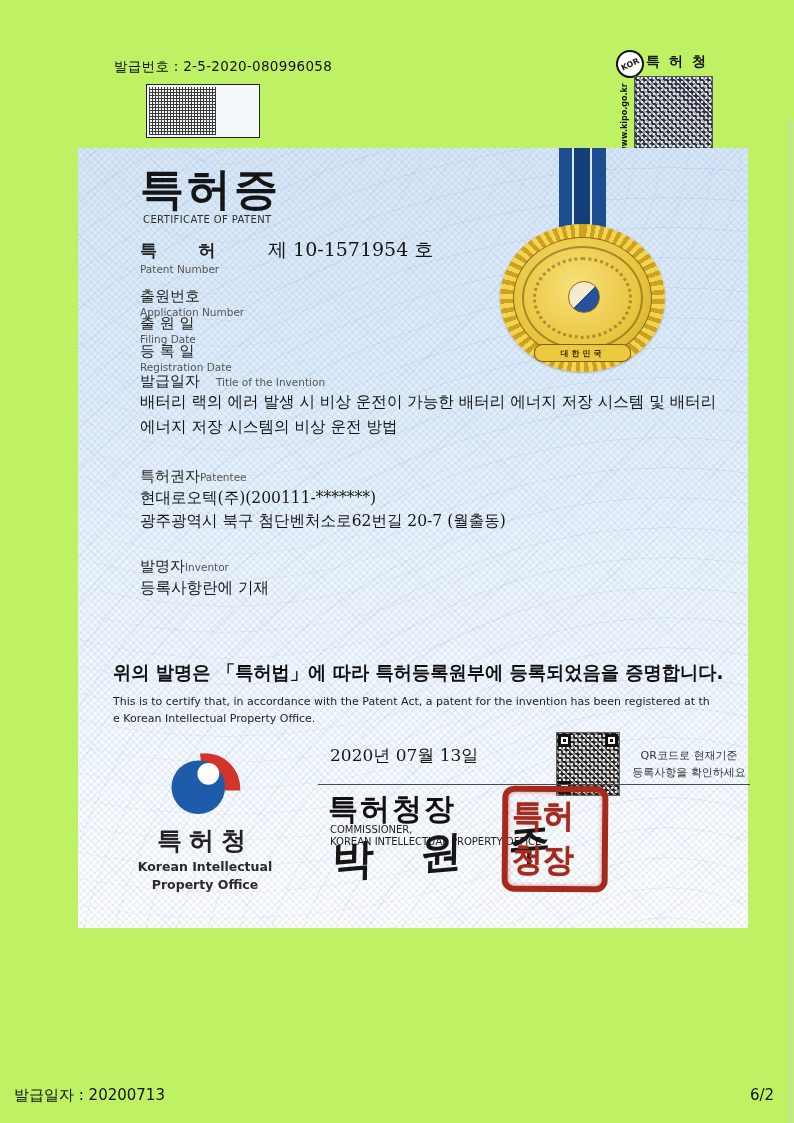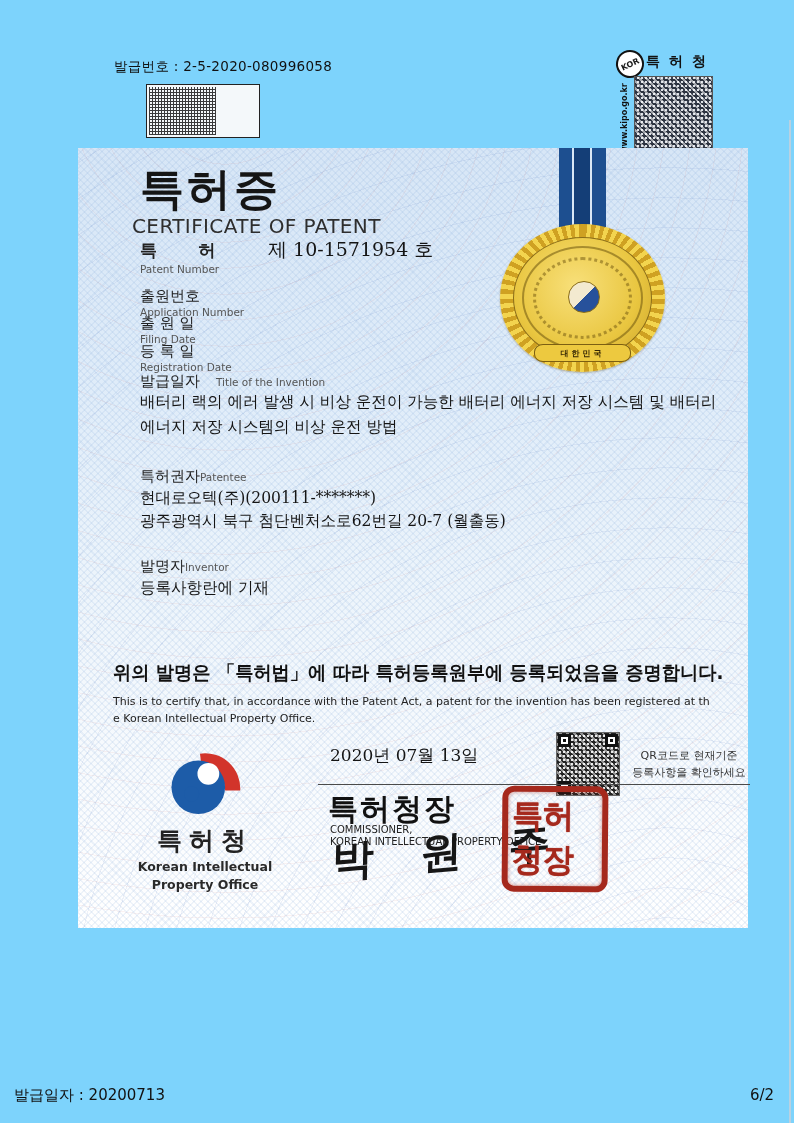--- a/index.html
+++ b/index.html
@@ -1,17 +1,17 @@
 <!DOCTYPE html>
 <html><head>
 <meta charset="utf-8">
 <style>
   html,body{margin:0;padding:0;background:#fff;}
   .page{
-    position:relative;width:794px;height:1123px;background:#7dd3fc;
+    position:relative;width:794px;height:1123px;background:#bef264;
     font-family:"DejaVu Sans",sans-serif;color:#1b1b1b;overflow:hidden;
   }
   .abs{position:absolute;}
 
   
   .issue-number{left:114px;top:58px;font-size:13.5px;letter-spacing:.3px;color:#111;}
   .barcode{left:146px;top:84px;width:112px;height:52px;border:1.5px solid #222;background:#f4f8fa;}
   .barcode-fill{position:absolute;left:2px;top:2px;bottom:2px;width:60%;
     background:
       repeating-linear-gradient(0deg,#1a1a1a 0 1px,transparent 1px 3px),
@@ -37,21 +37,21 @@
       repeating-linear-gradient(45deg,rgba(125,165,215,.12) 0 1.5px,rgba(255,255,255,0) 1.5px 5px),
       repeating-linear-gradient(-45deg,rgba(125,165,215,.12) 0 1.5px,rgba(255,255,255,0) 1.5px 5px),
       linear-gradient(180deg,#d7e6f6 0%,#dfecf9 30%,#ecf4fb 55%,#f7fafd 78%,#ffffff 100%);}
   .cert-arcs{position:absolute;inset:0;
     background:
       repeating-radial-gradient(circle at 22% -8%,rgba(205,120,120,.09) 0 1px,transparent 1px 26px),
       repeating-radial-gradient(circle at 88% 118%,rgba(90,120,190,.10) 0 1px,transparent 1px 30px);}
 
   
   .cert-title{left:140px;top:160px;font-size:44px;font-weight:bold;letter-spacing:3px;color:#151515;}
-  .cert-subtitle{left:132px;top:214px;font-size:20px;color:#2e2e2e;letter-spacing:.4px;}
+  .cert-subtitle{left:143px;top:214px;font-size:10px;color:#2e2e2e;letter-spacing:.4px;}
 
   
   .lbl-ko{font-size:15px;color:#222;white-space:pre;}
   .lbl-en{font-size:10.5px;color:#555;}
   .val{font-family:"DejaVu Serif",serif;font-size:18px;color:#151515;white-space:pre;}
   .patent-lbl{left:140px;top:239px;font-size:17px;font-weight:bold;}
   .patent-en{left:140px;top:263px;}
   .patent-val{left:268px;top:237px;font-size:19px;}
   .f1-lbl{left:140px;top:287px;} .f1-en{left:140px;top:306px;} .f1-val{left:268px;top:286px;}
   .f2-lbl{left:140px;top:314px;} .f2-en{left:140px;top:333px;} .f2-val{left:268px;top:313px;}

